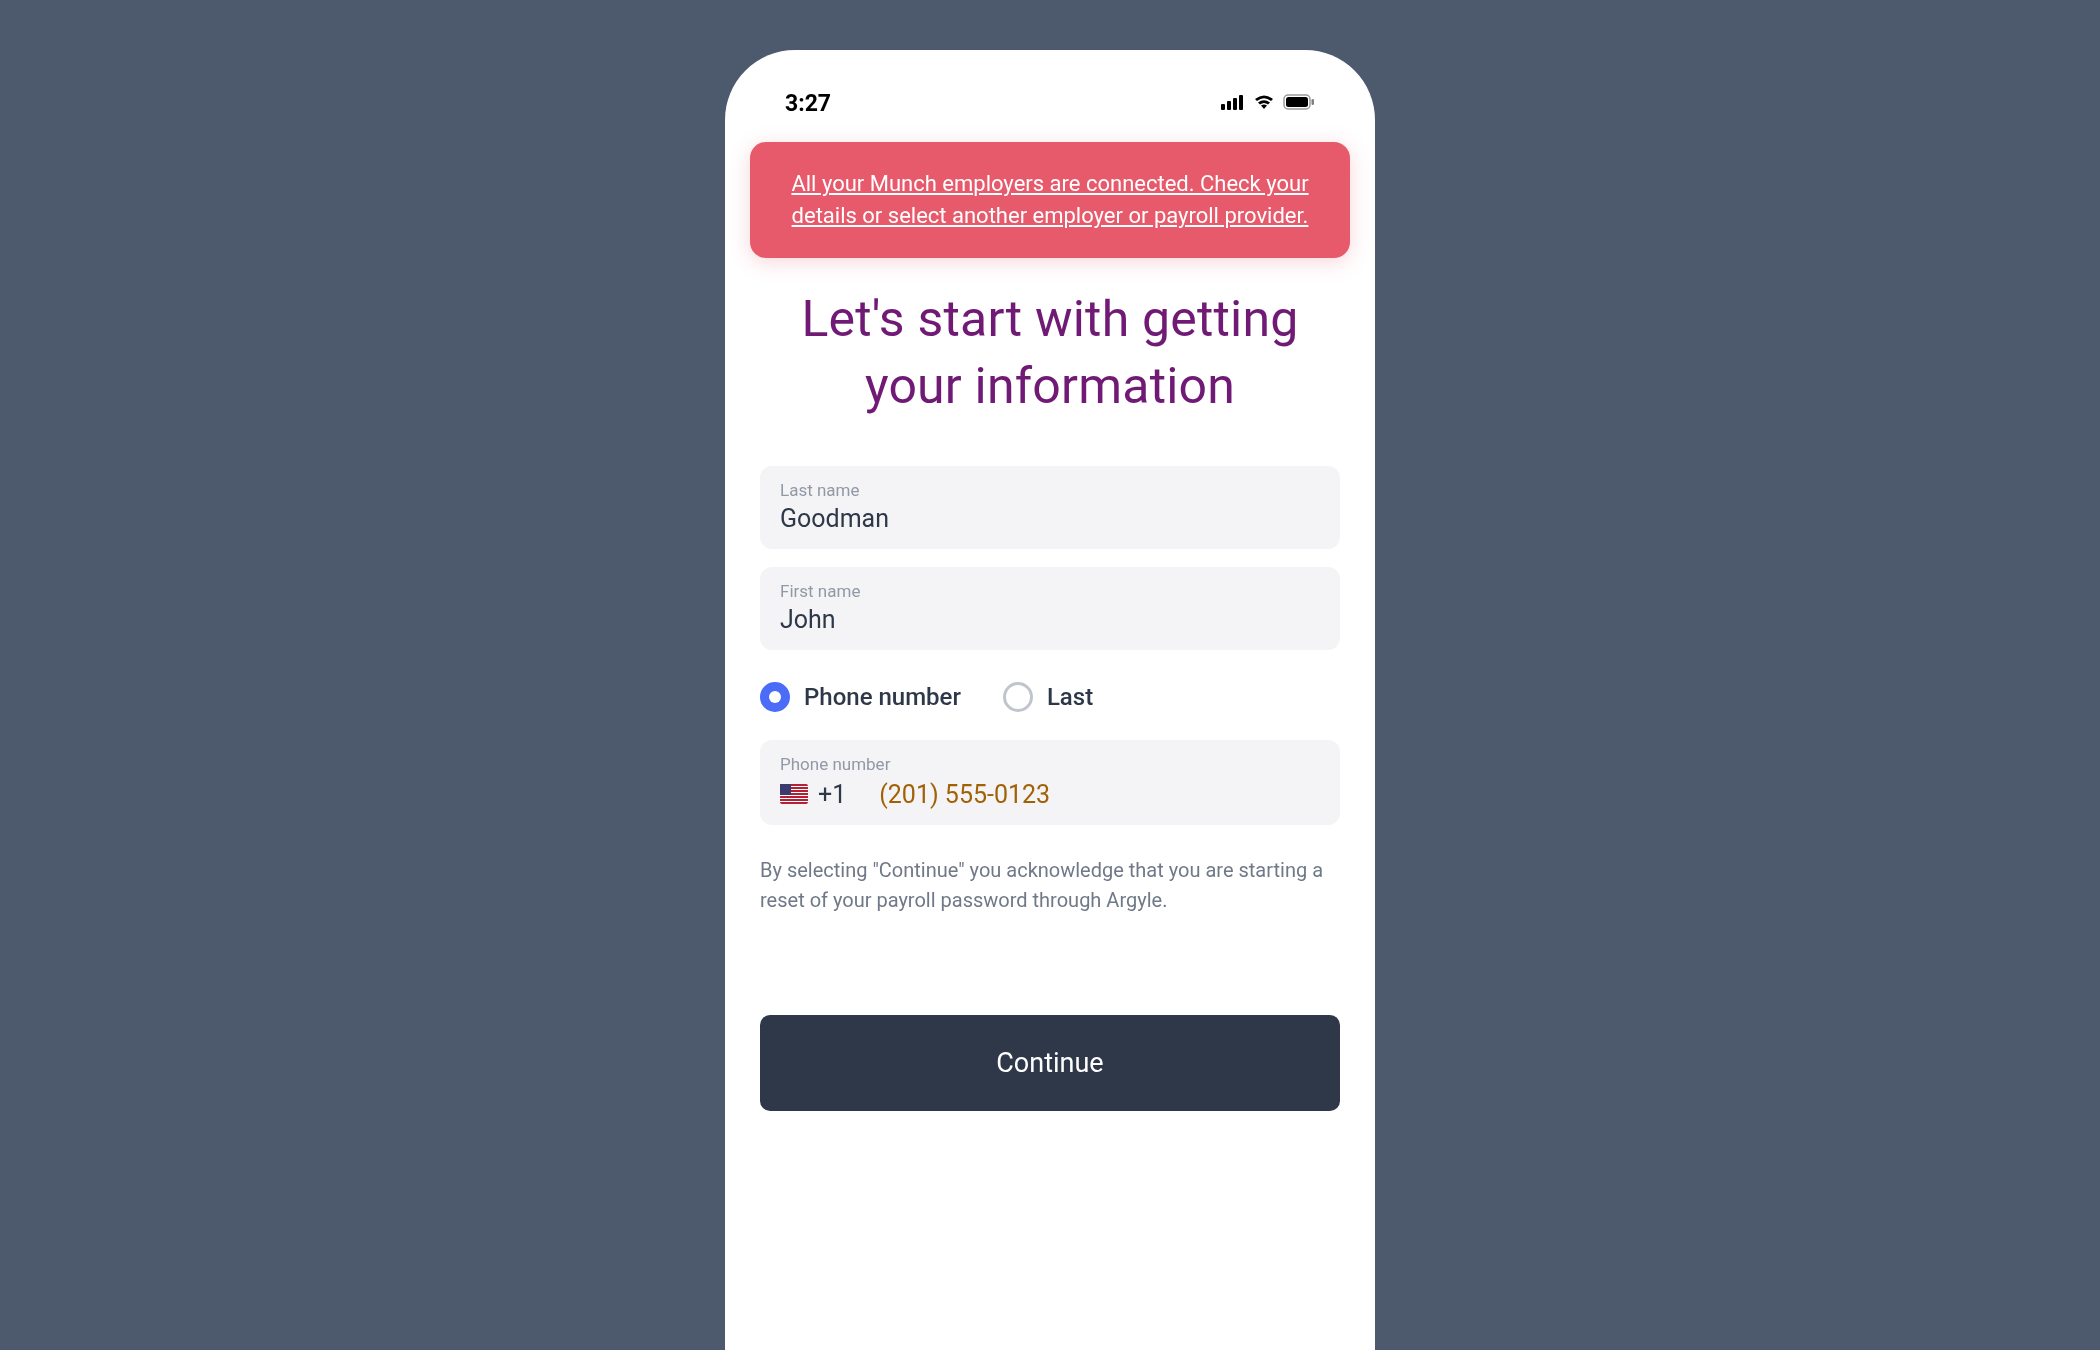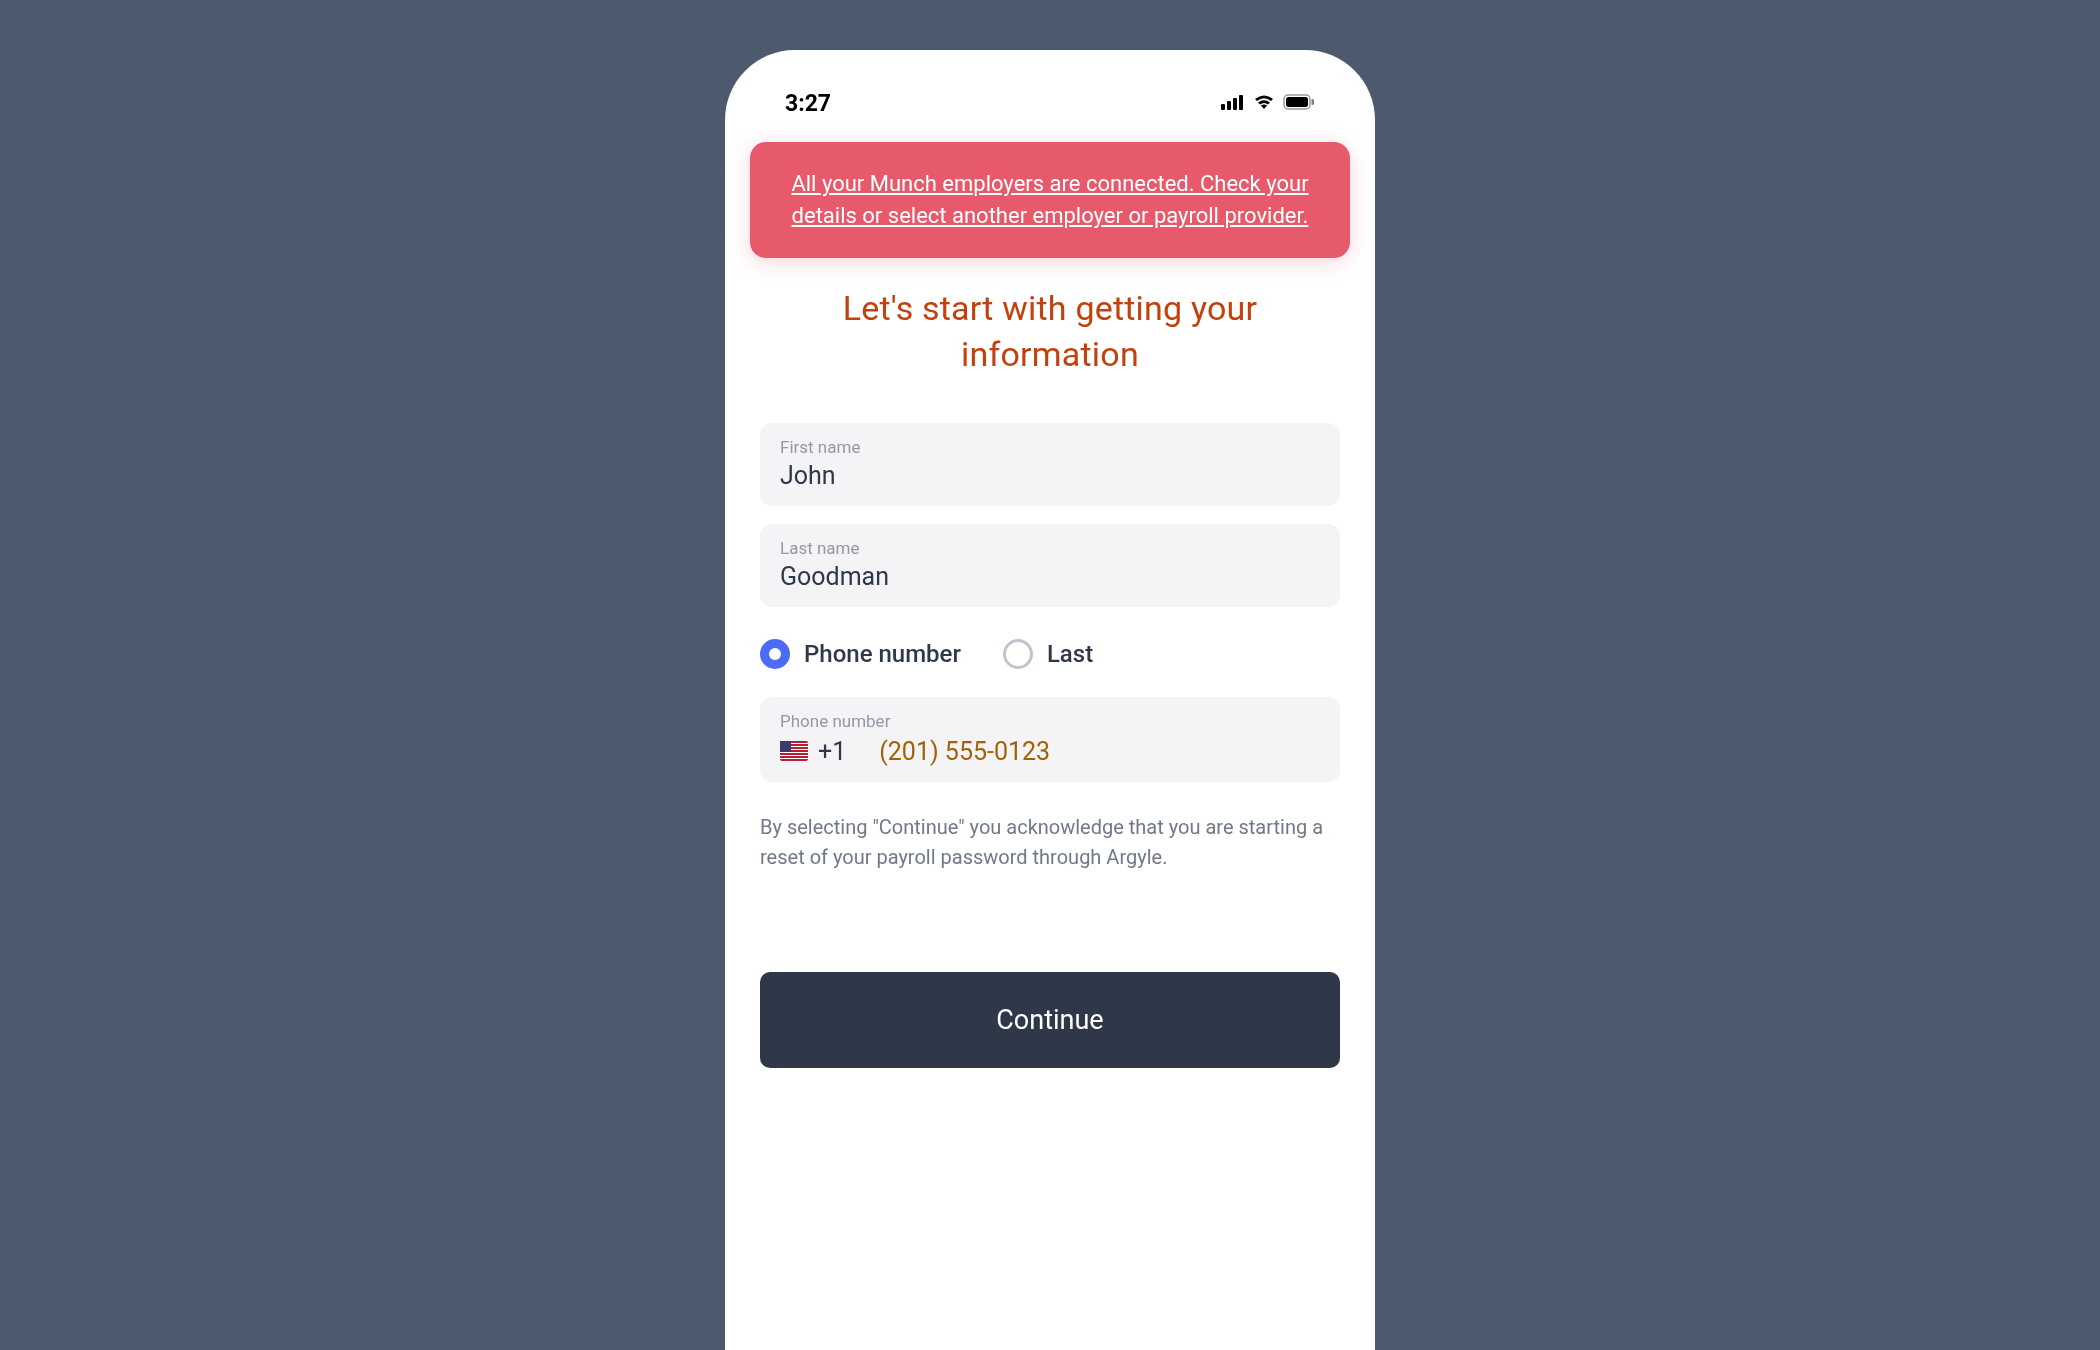--- a/index.html
+++ b/index.html
@@ -50,23 +50,23 @@
       border-radius: 16px;
       padding: 26px 40px;
       text-align: center;
       font-size: 22px;
       line-height: 1.45;
       margin: 0 -10px 20px -10px;
       box-shadow: 0 4px 20px rgba(231, 90, 107, 0.25);
       text-decoration: underline;
     }
     .heading {
-      font-size: 34px;
+      font-size: 50px;
       font-weight: 400;
-      color: #c2410c;
+      color: #701a75;
       text-align: center;
       line-height: 1.35;
       margin: 28px 0 45px 0;
       letter-spacing: 0.2px;
     }
     .input-field {
       background: #f4f4f6;
       border-radius: 12px;
       padding: 14px 20px 16px 20px;
       margin-bottom: 18px;
@@ -231,27 +231,27 @@
     </div>
   </div>
 
   <div class="notification-banner">
     <span>All your Munch employers are connected. Check your details or select another employer or payroll provider.</span>
   </div>
 
   <h1 class="heading">Let's start with getting your information</h1>
 
   <div class="input-field">
+    <div class="input-label">Last name</div>
+    <div class="input-value">Goodman</div>
+  </div>
+
+  <div class="input-field">
     <div class="input-label">First name</div>
     <div class="input-value">John</div>
-  </div>
-
-  <div class="input-field">
-    <div class="input-label">Last name</div>
-    <div class="input-value">Goodman</div>
   </div>
 
   <div class="radio-group">
     <div class="radio-option">
       <div class="radio-circle selected"></div>
       <span class="radio-label">Phone number</span>
     </div>
     <div class="radio-option">
       <div class="radio-circle unselected"></div>
       <span class="radio-label">Last</span>

